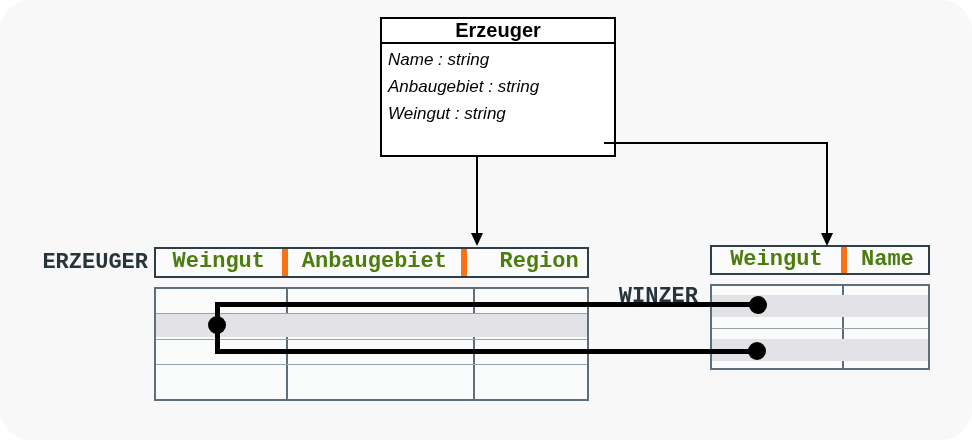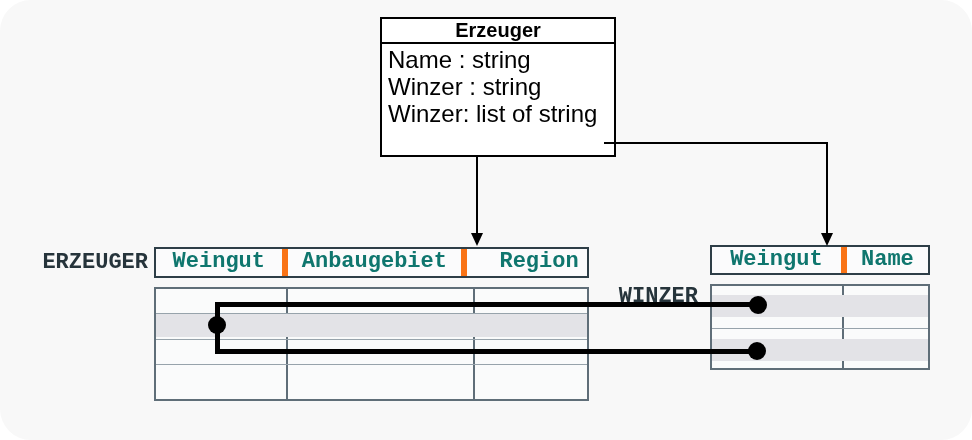--- a/index.html
+++ b/index.html
@@ -28,24 +28,25 @@
     text-align: center;
     font-weight: bold;
     font-size: 20px;
     line-height: 23px;
     color: #000;
   }
   .classbox-attrs {
     padding: 2px 6px 0 6px;
   }
   .classbox-attr {
-    font-size: 24px;
+    font-size: 17px;
     line-height: 27px;
     color: #000;
     white-space: nowrap;
+    font-style: italic;
   }
   
   .thinline { position: absolute; background: #000; z-index: 4; }
   .arrowhead {
     position: absolute;
     width: 0; height: 0;
     border-left: 6px solid transparent;
     border-right: 6px solid transparent;
     border-top: 13px solid #000;
     z-index: 4;
@@ -74,21 +75,21 @@
     background: #fbfbfc;
     display: flex;
     z-index: 2;
   }
   .erz-head { left: 154px; top: 247px; width: 435px; height: 31px; }
   .win-head { left: 710px; top: 245px; width: 220px; height: 30px; }
   .hcell {
     font-family: "Liberation Mono", monospace;
     font-weight: bold;
     font-size: 22px;
-    color: #0f766e;
+    color: #4d7c0f;
     text-align: center;
     line-height: 26px;
     box-sizing: border-box;
     overflow: hidden;
   }
   .hcell + .hcell { border-left: 6px solid #f97316; }
   .erz-c1 { width: 131px; } .erz-c2 { width: 187px; } .erz-c3 { width: 130px; padding-left: 24px; }
   .win-c1 { width: 130px; } .win-c2 { width: 88px; }
   
   .tbody {
@@ -128,22 +129,22 @@
 </style>
 </head>
 <body>
 
 <div class="canvas">
 
   <div class="classbox">
     <div class="classbox-title">Erzeuger</div>
     <div class="classbox-attrs">
       <div class="classbox-attr">Name : string</div>
-      <div class="classbox-attr">Winzer : string</div>
-      <div class="classbox-attr">Winzer: list of string</div>
+      <div class="classbox-attr">Anbaugebiet : string</div>
+      <div class="classbox-attr">Weingut : string</div>
     </div>
   </div>
 
   <div class="thinline arrowA-v"></div>
   <div class="arrowhead arrowA-head"></div>
 
   <div class="thinline arrowB-h"></div>
   <div class="thinline arrowB-v"></div>
   <div class="arrowhead arrowB-head"></div>
 

